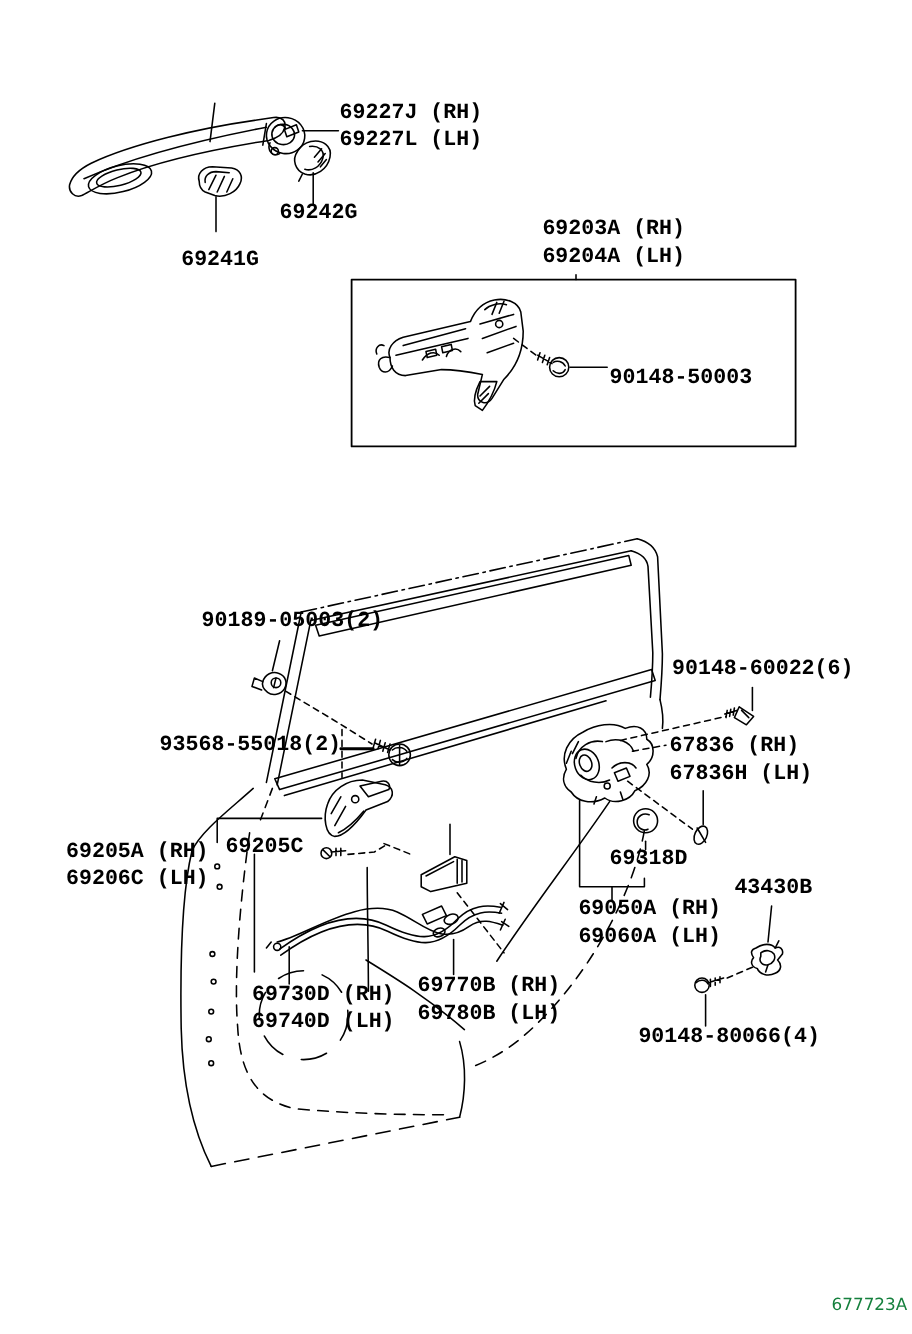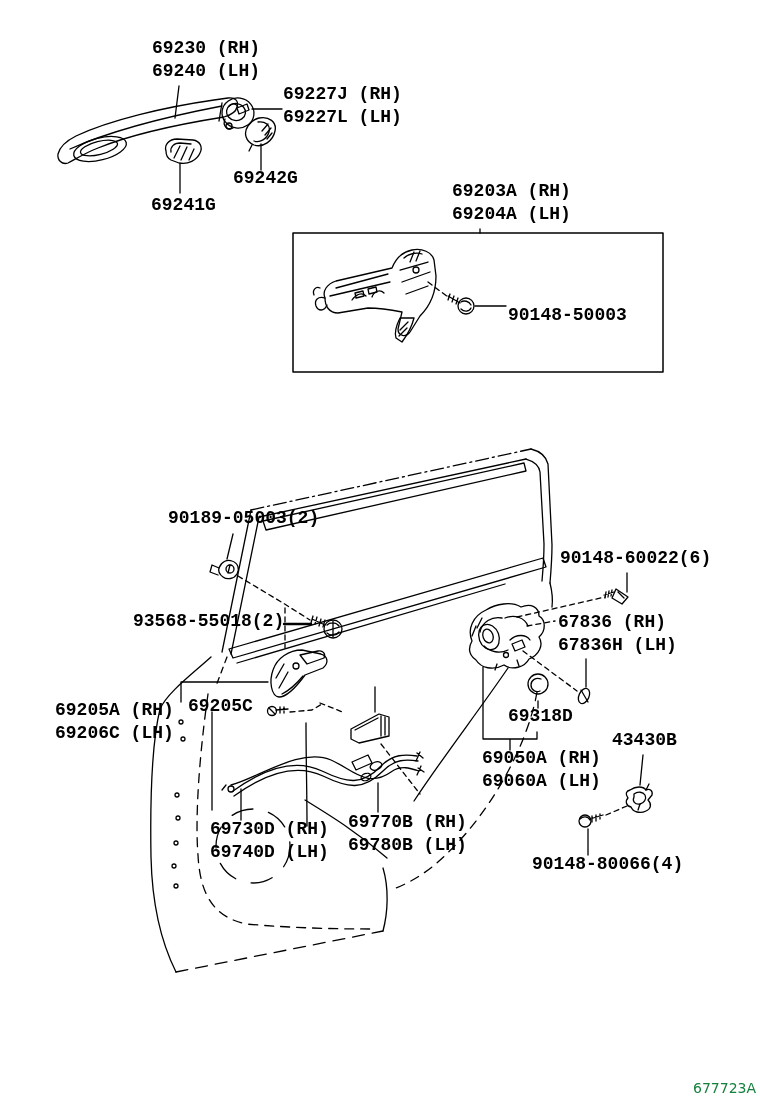--- a/index.html
+++ b/index.html
@@ -192,30 +192,26 @@
     <path d="M290,712 L312,710 322,704"></path>
     <path d="M320,703 L345,713"></path>
     <path d="M381,744 L420,794"></path>
     <path d="M517,617 L605,597"></path>
     <path d="M523,651 L577,691"></path>
     <path d="M527,626 L555,621"></path>
     <path d="M627,806 L606,815"></path>
   </g>
 </svg>
 
-<div class="lbl" style="left:152px;top:37px">
-  <span>69230 (RH)</span>
-  <span>69240 (LH)</span>
-</div>
 <div class="lbl" style="left:283px;top:83px">
   <span>69227J (RH)</span>
   <span>69227L (LH)</span>
 </div>
 <div class="lbl" style="left:233px;top:167px">69242G</div>
-<div class="lbl" style="left:151px;top:194px">69241G</div>
+<div class="lbl" style="left:151px;top:206px">69241G</div>
 <div class="lbl" style="left:452px;top:180px">
   <span>69203A (RH)</span>
   <span>69204A (LH)</span>
 </div>
 <div class="lbl" style="left:508px;top:304px">90148-50003</div>
 <div class="lbl" style="left:168px;top:507px">90189-05003(2)</div>
 <div class="lbl" style="left:133px;top:610px">93568-55018(2)</div>
 <div class="lbl" style="left:55px;top:699px">
   <span>69205A (RH)</span>
   <span>69206C (LH)</span>

